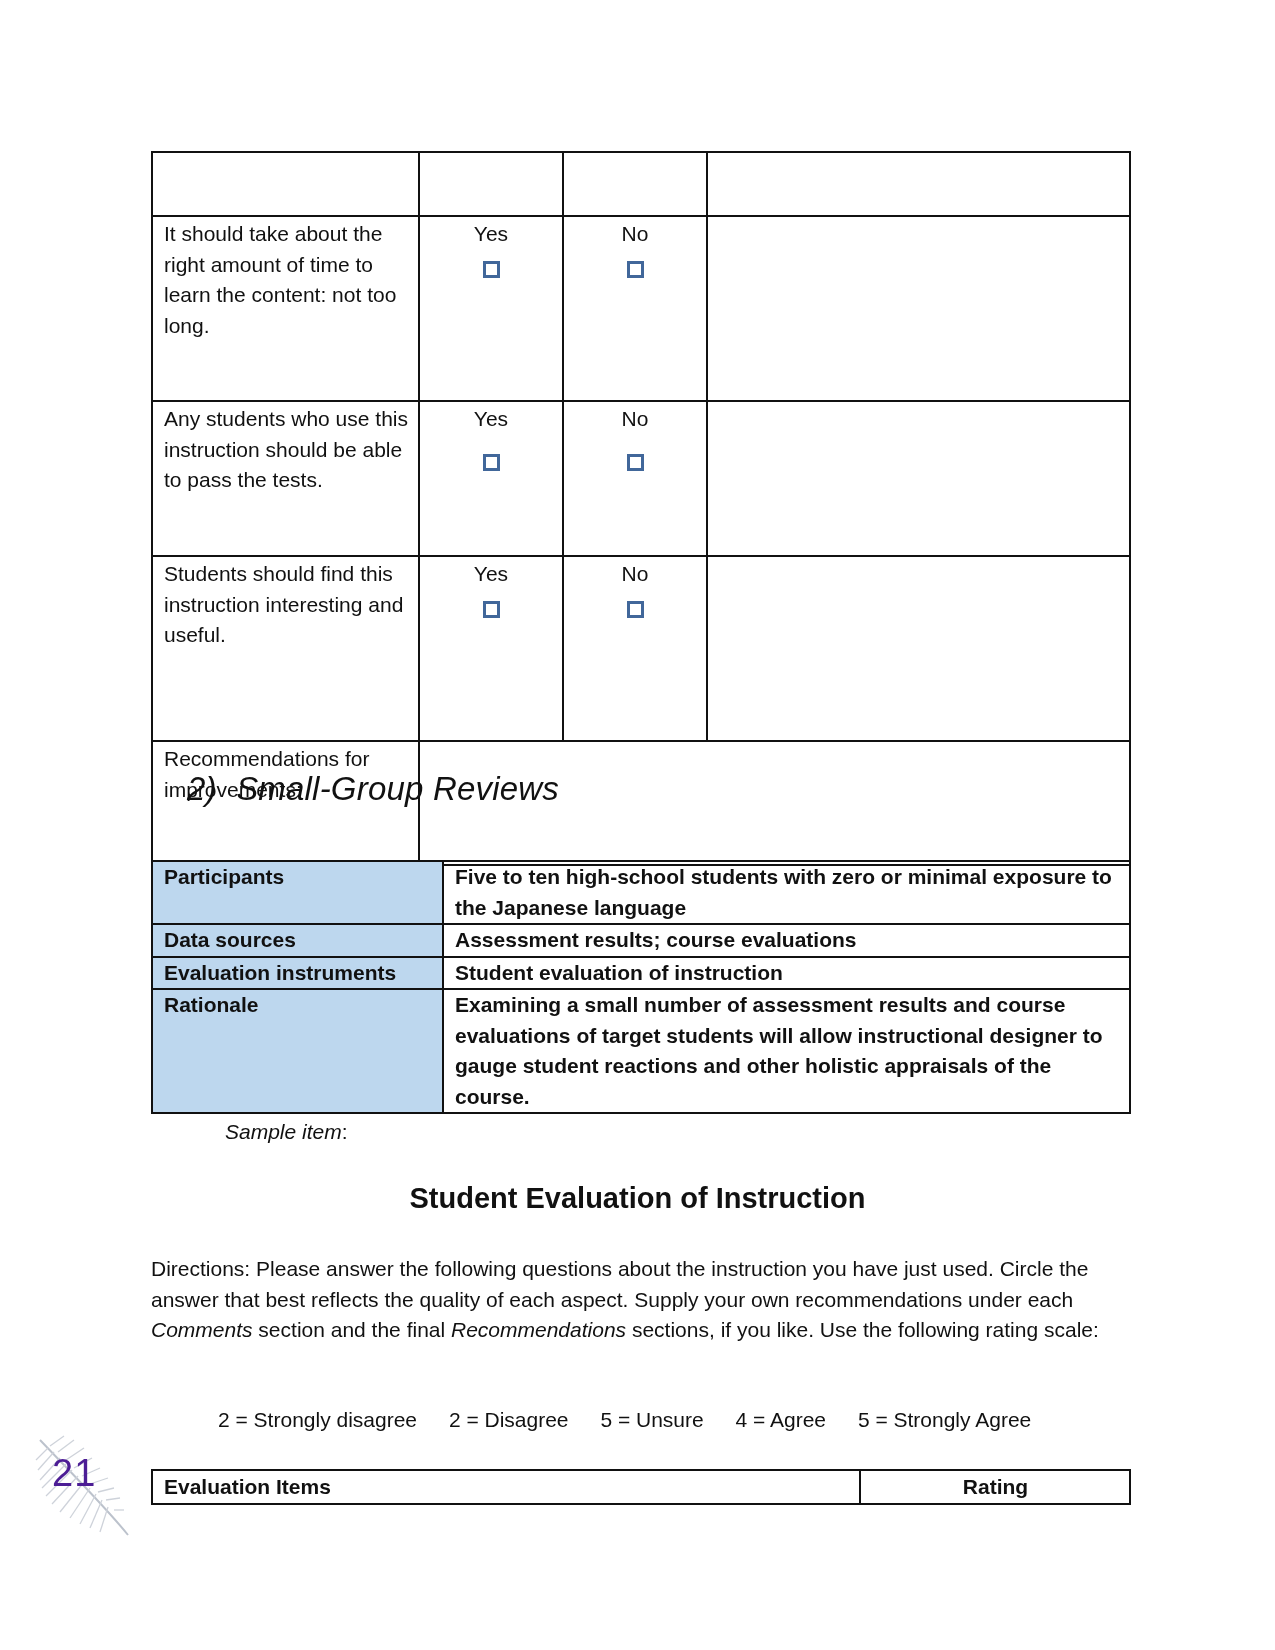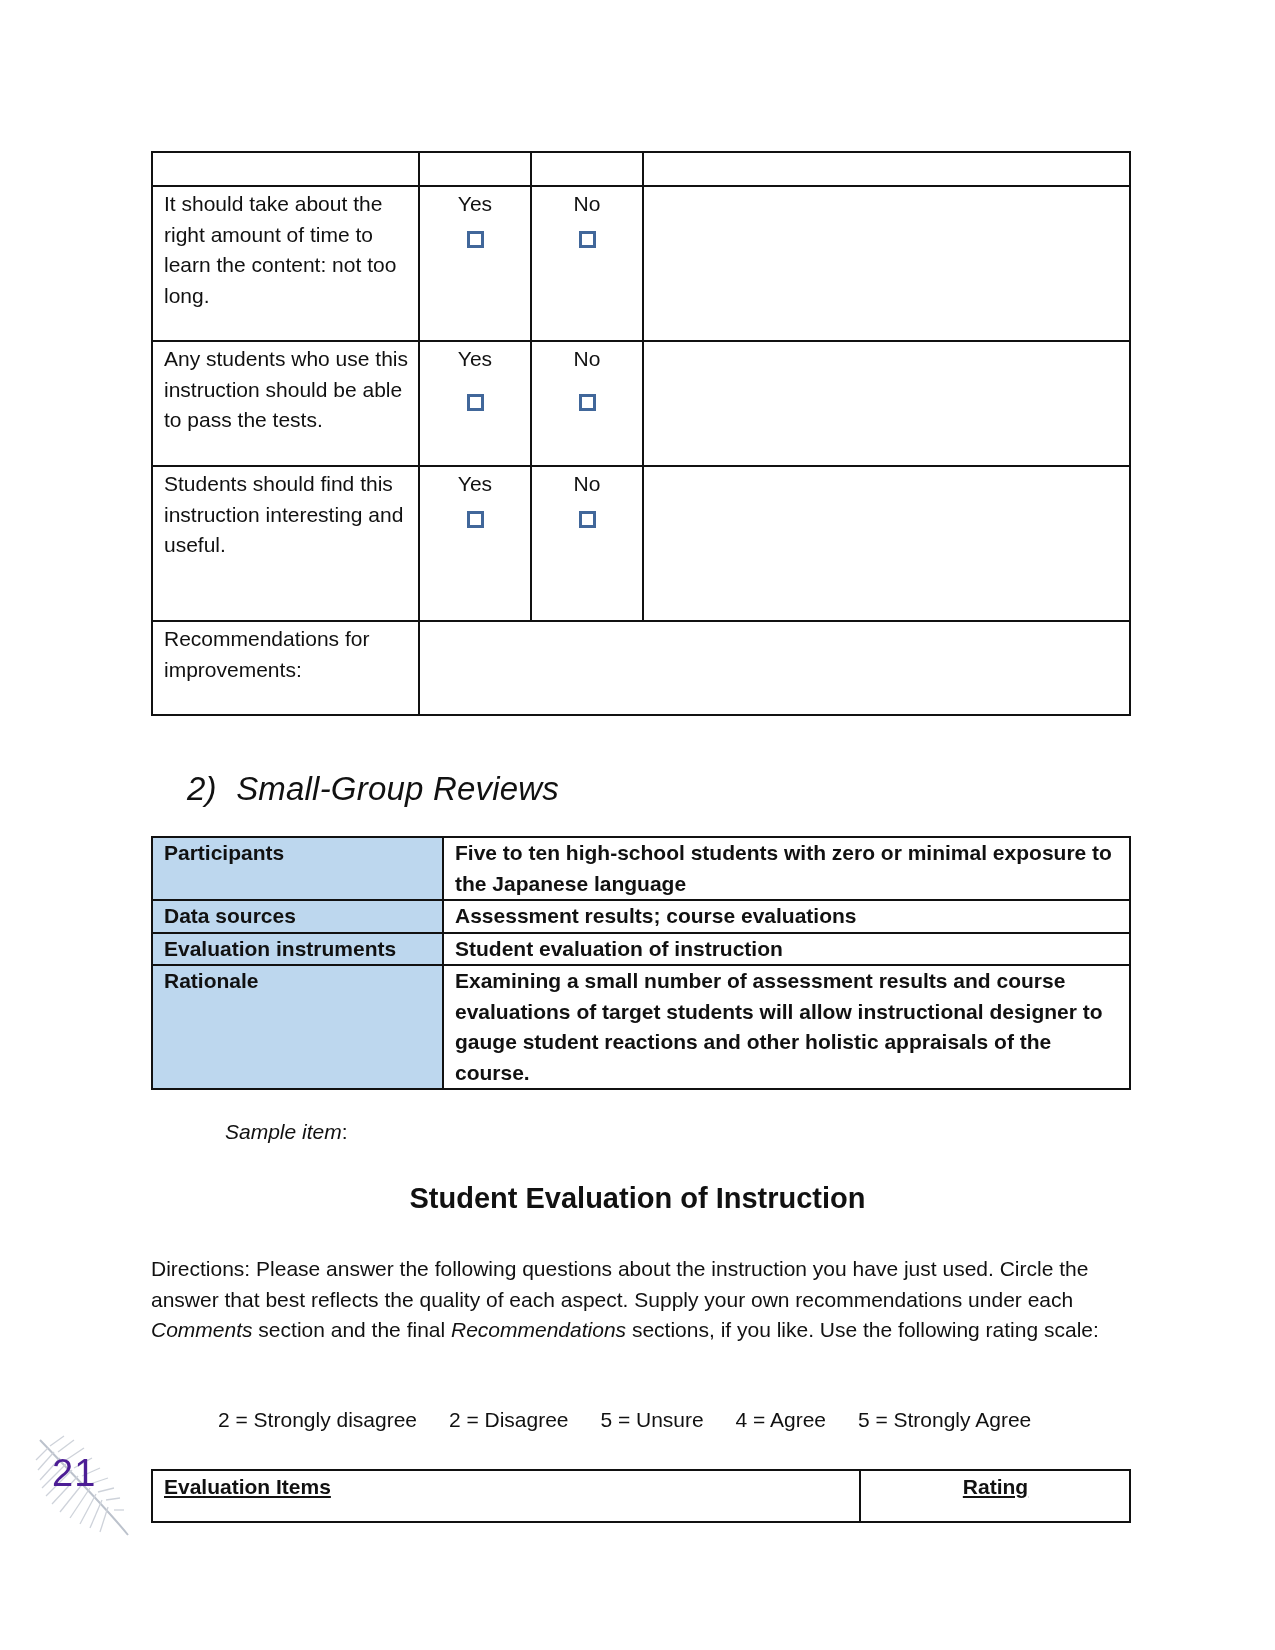--- a/index.html
+++ b/index.html
@@ -3,54 +3,54 @@
 <meta charset="utf-8">
 <style>
   html, body { margin: 0; padding: 0; background: #ffffff; }
   body { width: 1275px; height: 1650px; position: relative; overflow: hidden;
          font-family: "Liberation Sans", "DejaVu Sans", sans-serif; color: #111; }
   .page { position: absolute; left: 0; top: 0; width: 1275px; height: 1650px; }
 
   
   table { border-collapse: collapse; }
   .t1 { position: absolute; left: 151px; top: 151px; width: 980px; font-size: 21px; }
-  .t1 td { border: 2px solid #111; vertical-align: top; padding: 0; }
+  .t1 td { border: 2px solid #111; vertical-align: top; padding: 16px; }
   .t1 .c-crit { width: 244px; padding: 2px 10px 0 11px; line-height: 30.5px; }
   .t1 .c-yes, .t1 .c-no { width: 110px; text-align: center; line-height: 30px; padding-top: 2px; }
   .t1 .c-comment { }
   .t1 tr.hdr td { height: 30px; }
   .t1 tr.r1 td { height: 151px; }
   .t1 tr.r2 td { height: 121px; }
   .t1 tr.r3 td { height: 151px; }
   .t1 tr.r4 td { height: 90px; }
   .cb { display: block; width: 17px; height: 17px; border: 3px solid #41679a; margin: 12px auto 0 auto; box-sizing: border-box; background: #fff; }
   .t1 tr.r2 .cb { margin-top: 20px; }
 
   
   .sec-head { position: absolute; left: 187px; top: 770px; font-size: 33px; font-style: italic; letter-spacing: 0.2px; }
   .sec-head .num { margin-right: 10px; }
 
   
-  .t2 { position: absolute; left: 151px; top: 836px; width: 980px; font-size: 21px; }
+  .t2 { position: absolute; left: 151px; top: 860px; width: 980px; font-size: 21px; }
   .t2 td { border: 2px solid #111; vertical-align: top; line-height: 30.5px; padding: 0 8px 0 11px; font-weight: bold; }
   .t2 td.lbl { width: 270px; background: #bdd7ee; font-weight: bold; }
   .t2 td.val { }
 
   
   .sample { position: absolute; left: 225px; top: 1120px; font-size: 21px; font-style: italic; }
   .eval-title { position: absolute; left: 0; width: 1275px; top: 1182px; text-align: center; font-size: 29px; font-weight: bold; }
   .directions { position: absolute; left: 151px; top: 1254px; width: 980px; font-size: 21px; line-height: 30.5px; }
   .directions em { font-style: italic; }
 
   .scale { position: absolute; left: 218px; top: 1408px; font-size: 21px; white-space: nowrap; }
   .scale span { margin-right: 26px; }
 
   
   .t3 { position: absolute; left: 151px; top: 1469px; width: 980px; font-size: 21px; }
-  .t3 td { border: 2px solid #111; height: 32px; font-weight: bold; padding: 0 10px 18px 11px; text-decoration: underline; }
+  .t3 td { border: 2px solid #111; height: 32px; font-weight: bold; padding: 0 10px 0 11px; }
   .t3 td.items { width: 685px; }
   .t3 td.rating { text-align: center; }
 
   
   .feather { position: absolute; left: 28px; top: 1430px; width: 110px; height: 110px; }
   .page-num { position: absolute; left: 52px; top: 1452px; font-size: 38px; color: #4c1d95; font-weight: 300; letter-spacing: 1px; }
 </style>
 </head>
 <body>
 

